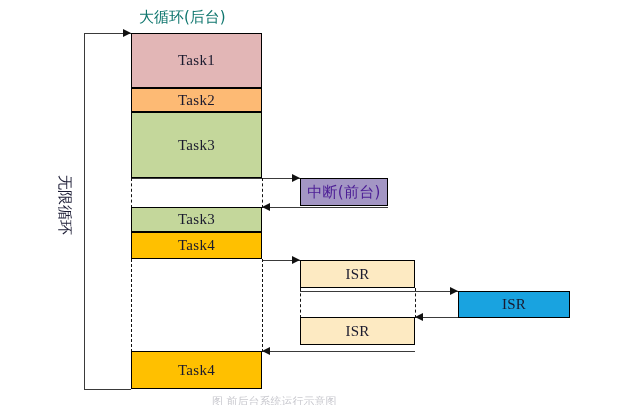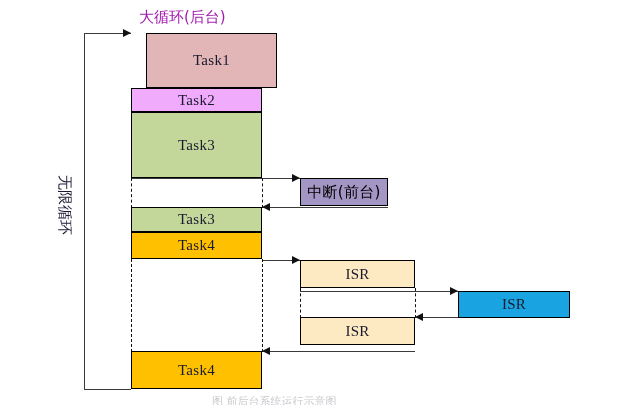--- a/index.html
+++ b/index.html
@@ -22,28 +22,28 @@
     display: flex;
     align-items: center;
     justify-content: center;
     font-size: 15px;
     color: #1a1a2e;
     letter-spacing: 0.3px;
   }
   .cjk {
     font-family: "DejaVu Sans", "Liberation Sans", sans-serif;
     font-size: 15px;
-    color: #000000;
+    color: #4c1d95;
   }
   .label {
     position: absolute;
     white-space: nowrap;
     font-family: "DejaVu Sans", "Liberation Sans", sans-serif;
     font-size: 15px;
-    color: #a21caf;
+    color: #0f766e;
   }
   .hline {
     position: absolute;
     height: 0;
     border-top: 1px solid #3a3a3a;
   }
   .vline {
     position: absolute;
     width: 0;
     border-left: 1px solid #3a3a3a;
@@ -113,22 +113,22 @@
     </div>
   <div id="layer-dashes">
       <div class="vdash" style="left: 131px; top: 178px; height: 30px;"></div>
       <div class="vdash" style="left: 262px; top: 178px; height: 30px;"></div>
       <div class="vdash" style="left: 131px; top: 259px; height: 93px;"></div>
       <div class="vdash" style="left: 262px; top: 259px; height: 93px;"></div>
       <div class="vdash" style="left: 300px; top: 288px; height: 30px;"></div>
       <div class="vdash" style="left: 415px; top: 288px; height: 30px;"></div>
     </div>
   <div id="layer-boxes">
-      <div class="box" style="left: 131px; top: 33px; width: 131px; height: 55px; background: rgb(226, 182, 182); margin-left: 15px;">Task1</div>
-      <div class="box" style="left: 131px; top: 88px; width: 131px; height: 24px; background: #f0abfc;">Task2</div>
+      <div class="box" style="left: 131px; top: 33px; width: 131px; height: 55px; background: rgb(226, 182, 182);">Task1</div>
+      <div class="box" style="left: 131px; top: 88px; width: 131px; height: 24px; background: #fdba74;">Task2</div>
       <div class="box" style="left: 131px; top: 112px; width: 131px; height: 66px; background: rgb(196, 215, 155);">Task3</div>
       <div class="box" style="left: 131px; top: 207px; width: 131px; height: 25px; background: rgb(196, 215, 155);">Task3</div>
       <div class="box" style="left: 131px; top: 232px; width: 131px; height: 27px; background: rgb(255, 192, 0);">Task4</div>
       <div class="box" style="left: 131px; top: 351px; width: 131px; height: 38px; background: rgb(255, 192, 0);">Task4</div>
       <div class="box cjk" style="left: 300px; top: 178px; width: 88px; height: 28px; background: rgb(163, 150, 196);">中断(前台)</div>
       <div class="box" style="left: 300px; top: 260px; width: 115px; height: 28px; background: rgb(253, 234, 194);">ISR</div>
       <div class="box" style="left: 300px; top: 317px; width: 115px; height: 28px; background: rgb(253, 234, 194);">ISR</div>
       <div class="box" style="left: 458px; top: 291px; width: 112px; height: 27px; background: rgb(25, 163, 224);">ISR</div>
     </div>
 

